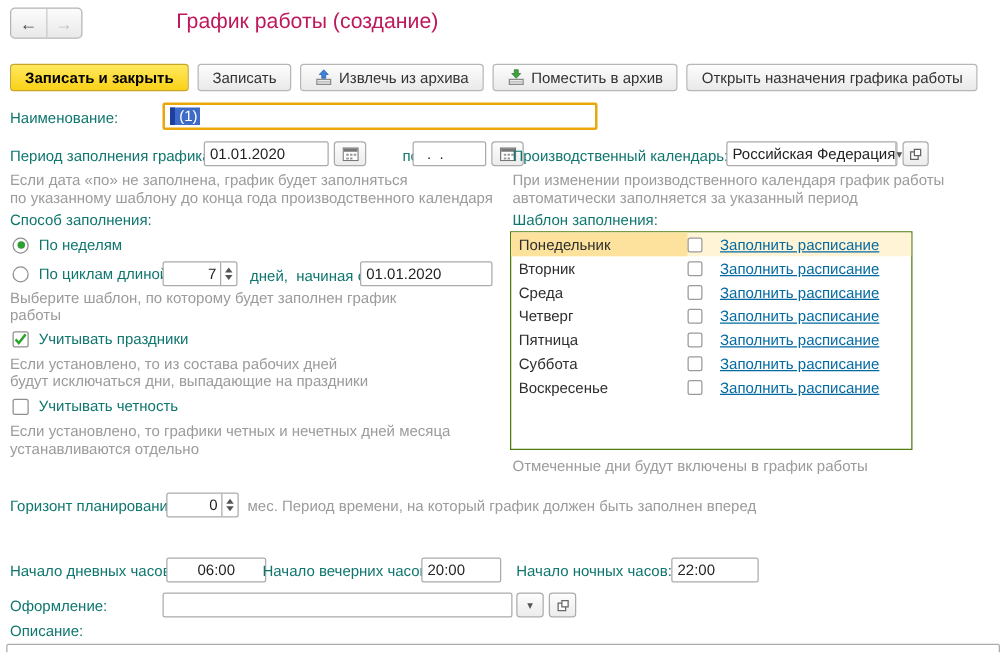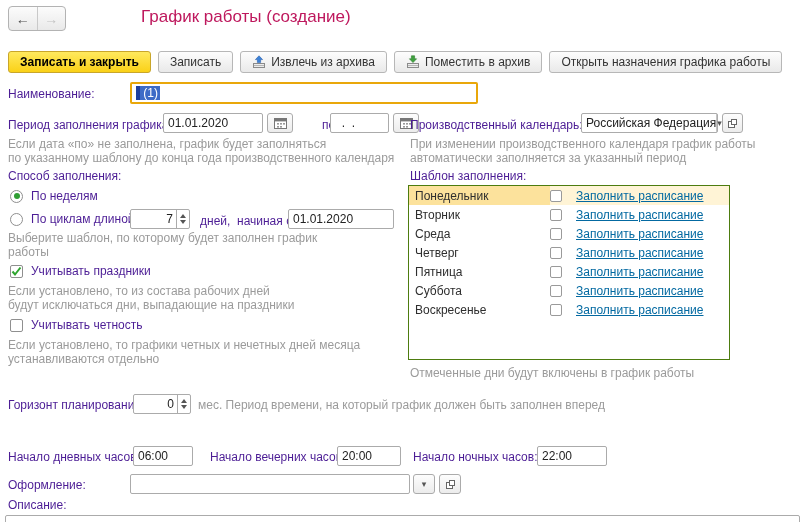--- a/index.html
+++ b/index.html
@@ -1,20 +1,20 @@
 <!DOCTYPE html>
 <html><head>
 <meta charset="utf-8">
 <style>
   * { margin:0; padding:0; box-sizing:border-box; }
   html,body { background:#fff; }
   body { font-family:"Liberation Sans","DejaVu Sans",sans-serif; font-size:12px; color:#333; }
   .canvas { position:relative; width:806px; height:522px; background:#fff; overflow:hidden; }
   .abs { position:absolute; }
-  .lbl { color:#4c1d95; white-space:nowrap; }
+  .lbl { color:#0f766e; white-space:nowrap; }
   .hint { color:#9b9b9b; white-space:nowrap; line-height:14px; }
 
   
   .nav { display:flex; width:58px; height:25px; border:1px solid #b3b3b3; border-radius:4px;
          background:linear-gradient(#fcfcfc,#e9e9e9); overflow:hidden; }
   .nav-btn { flex:1; display:flex; align-items:center; justify-content:center; font-size:14px; cursor:default; }
   .nav-btn:first-child { border-right:1px solid #c9c9c9; }
   .arr-on { color:#4d4d4d; font-weight:bold; }
   .arr-off { color:#c3c3c3; font-weight:bold; }
 
@@ -253,21 +253,21 @@
   <div class="abs field spin" style="left:133px;top:394px;width:58px;">
     <span class="val">0</span>
     <span class="spin-btns">
       <span class="tri-up"></span>
       <span class="tri-dn"></span>
     </span>
   </div>
   <div class="abs hint" style="left:198px;top:398px;">мес. Период времени, на который график должен быть заполнен вперед</div>
 
   <div class="abs lbl" style="left:8px;top:450px;">Начало дневных часов:</div>
-  <div class="abs field" style="left:133px;top:446px;width:60px;">
+  <div class="abs field" style="left:133px;top:446px;width:80px;justify-content:center;">
     <span class="val">06:00</span>
   </div>
   <div class="abs lbl" style="left:210px;top:450px;">Начало вечерних часов:</div>
   <div class="abs field" style="left:337px;top:446px;width:64px;">
     <span class="val">20:00</span>
   </div>
   <div class="abs lbl" style="left:413px;top:450px;">Начало ночных часов:</div>
   <div class="abs field" style="left:537px;top:446px;width:70px;">
     <span class="val">22:00</span>
   </div>

